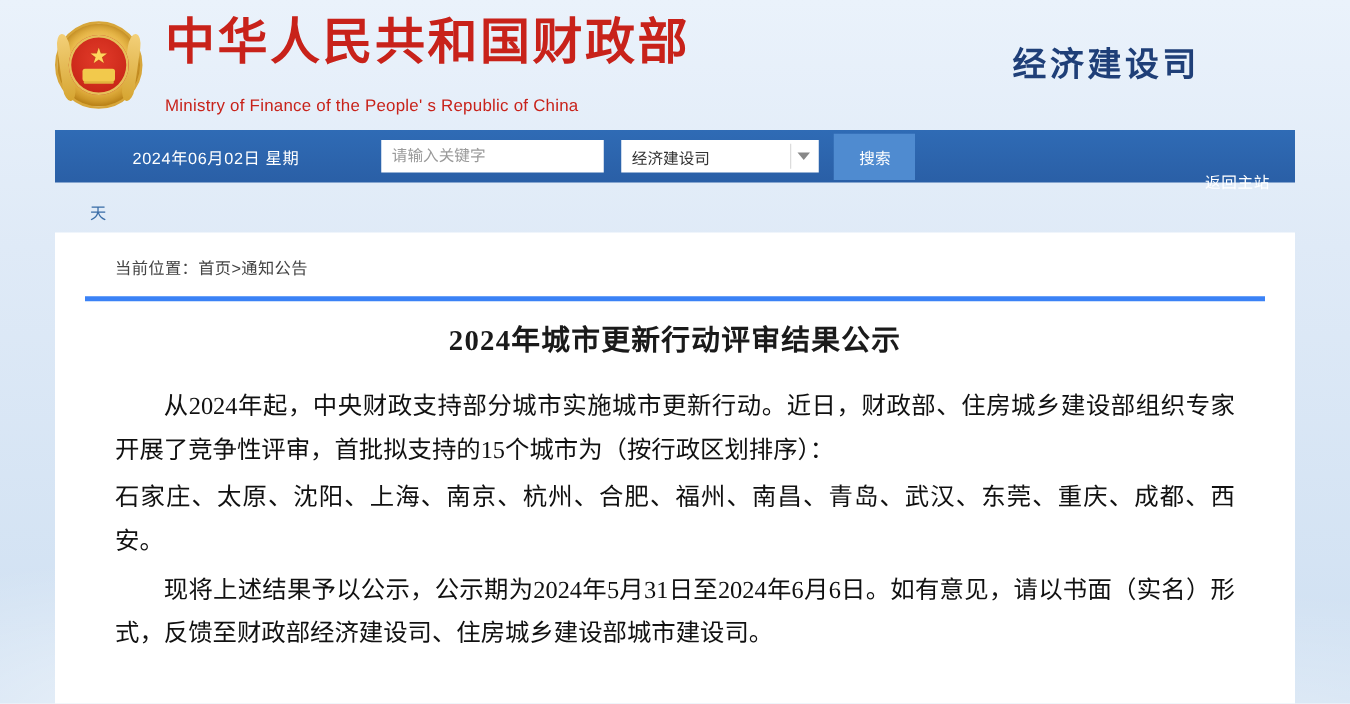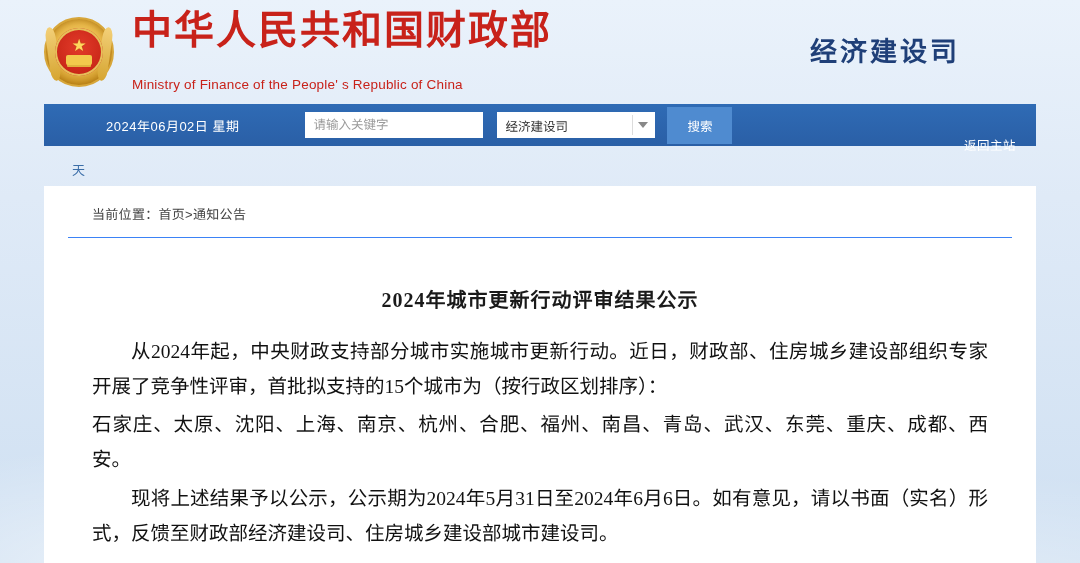--- a/index.html
+++ b/index.html
@@ -80,21 +80,21 @@
     top: 8px;
     width: 10px; height: 54px;
     background: linear-gradient(180deg, #f3d079, #d6a531);
     border-radius: 50% / 20%;
   }
   .emblem .wheat-l { left: 2px; transform: rotate(-8deg); }
   .emblem .wheat-r { right: 2px; transform: rotate(8deg); }
 
   .title-block { margin-left: 18px; }
   .title-cn {
-    font-family: Liberation Mono, monospace;
+    font-family: Liberation Sans, sans-serif;
     font-weight: bold;
     font-size: 40px;
     letter-spacing: 2px;
     color: #c8221a;
     line-height: 1.12;
     white-space: nowrap;
   }
   .title-en {
     font-size: 13.5px;
     color: #c8221a;
@@ -212,32 +212,32 @@
     top: 186px;
     bottom: 0;
     background: #ffffff;
     z-index: 2;
     padding: 0 24px;
   }
   .breadcrumb {
     font-size: 13px;
     color: #444;
     padding: 18px 0 14px 24px;
-    border-bottom: 1px solid #3b82f6;
+    border-bottom: 4px solid #3b82f6;
     letter-spacing: .3px;
   }
   .breadcrumb .crumb-label { color: #444; }
   .doc-title {
     text-align: center;
     font-family: "Liberation Serif", "DejaVu Serif", serif;
     font-weight: bold;
-    font-size: 20px;
+    font-size: 23px;
     color: #1a1a1a;
     letter-spacing: 1px;
-    margin-top: 46px;
+    margin-top: 12px;
   }
   .doc-body {
     margin-top: 22px;
     padding: 0 24px;
   }
   .doc-body p {
     margin: 0 0 4px 0;
     font-family: "Liberation Serif", "DejaVu Serif", serif;
     font-size: 19.5px;
     line-height: 1.78;

